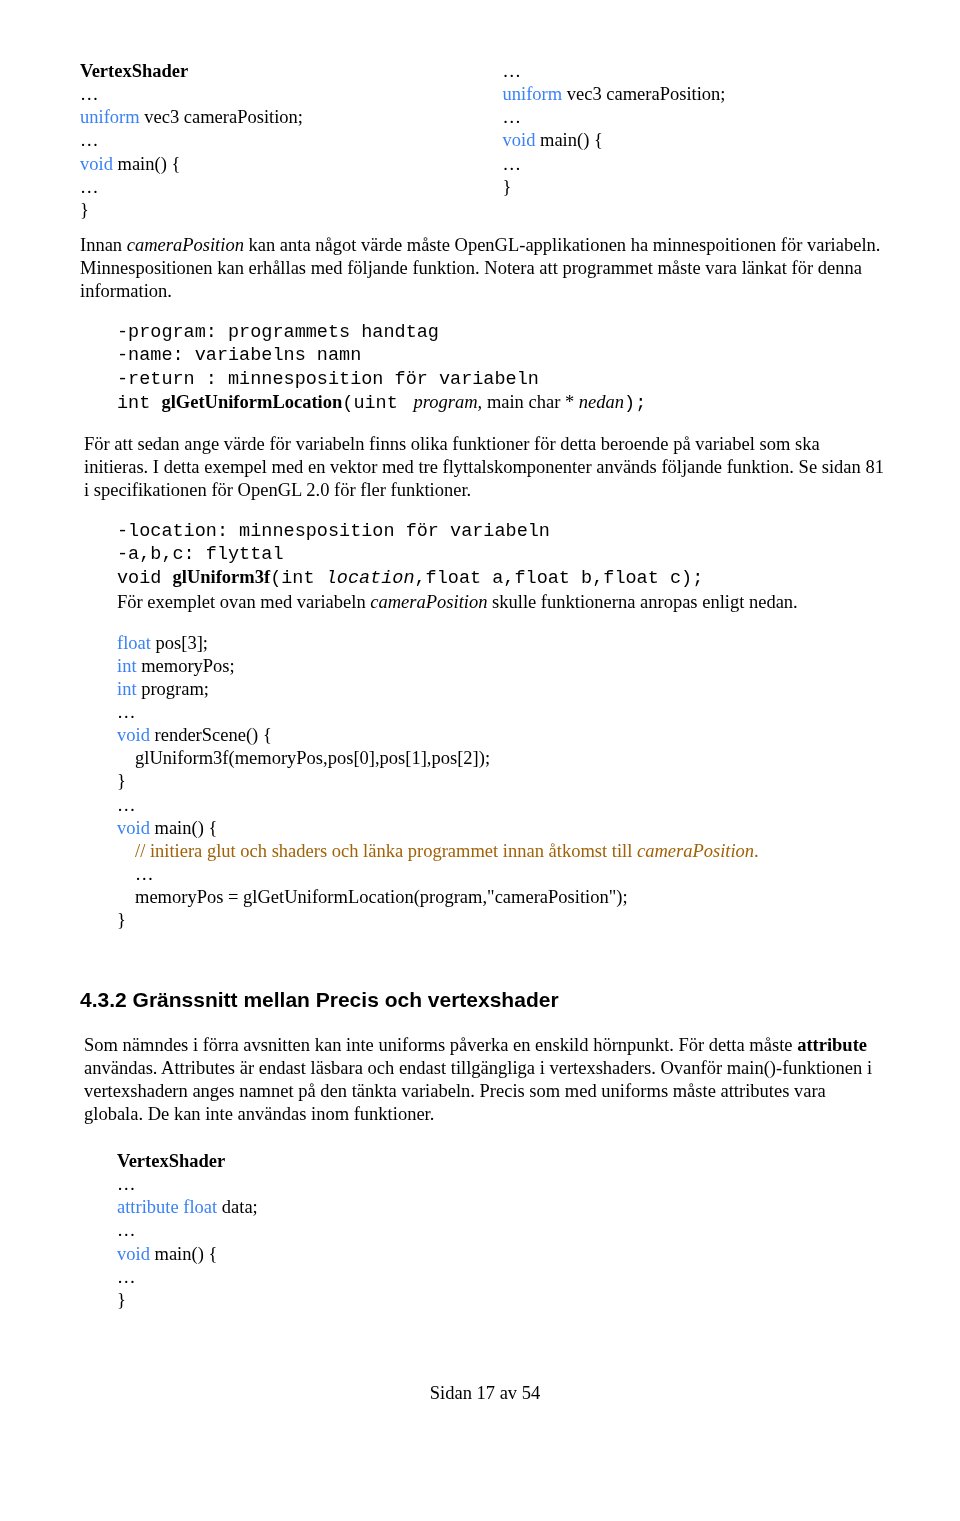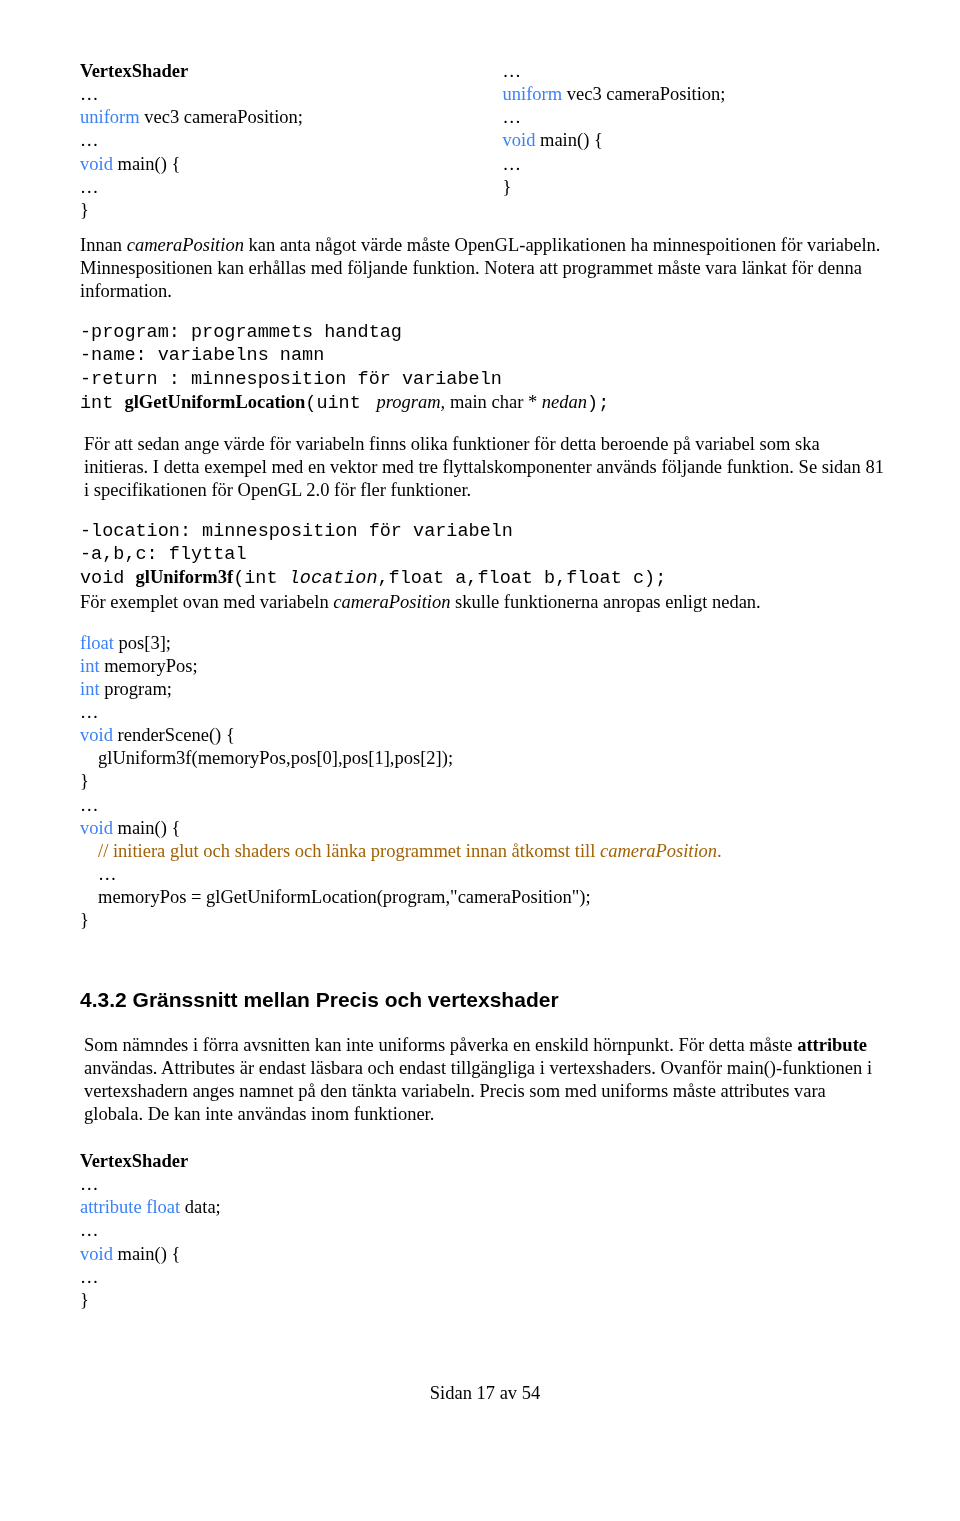--- a/index.html
+++ b/index.html
@@ -17,21 +17,21 @@
   .keyword { color: #3b82f6; text-align: center; }
   .comment { color: #a16207; }
   .cols { display: flex; }
   .col { flex: 1; }
   .col + .col { margin-left: 35px; }
   p { margin: 0 0 18px 0; }
   .para { margin: 12px 0 18px 0; }
   .tight { margin: 4px; }
   .h3 { font-family: Arial, Helvetica, sans-serif; font-weight: bold; font-size: 21px; margin: 55px 0 20px 0; }
   .code-block { margin: 18px 0; line-height: 1.25; }
-  .code-block div { white-space: pre; }
+  .code-block div { white-space: pre; margin-left: 37px; }
   .indent { padding-left: 18px; }
   .footer { text-align: center; margin-top: 70px; font-size: 18.5px; }
   .italic { font-style: italic; text-align: center; }
 </style>
 </head>
 <body>
 
 <div class="cols">
   <div class="col">
     <div class="bold">VertexShader</div>

